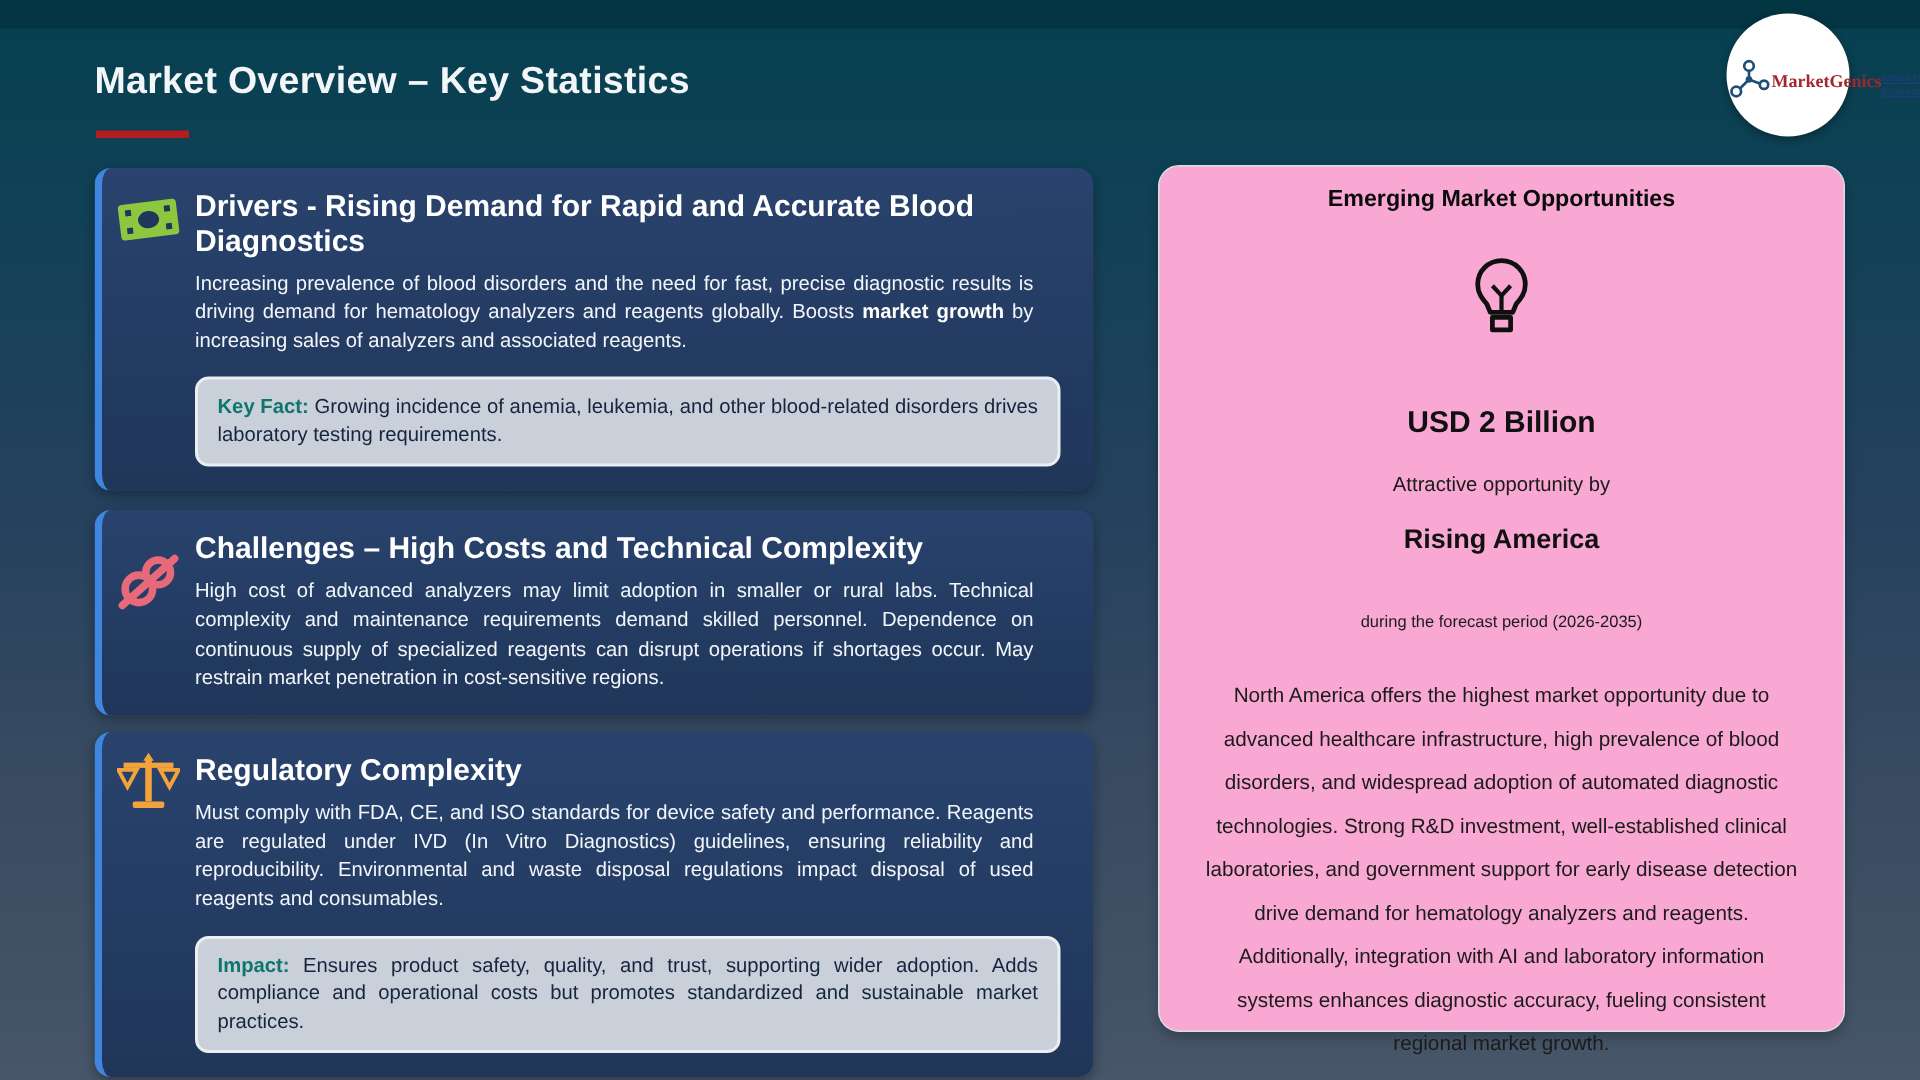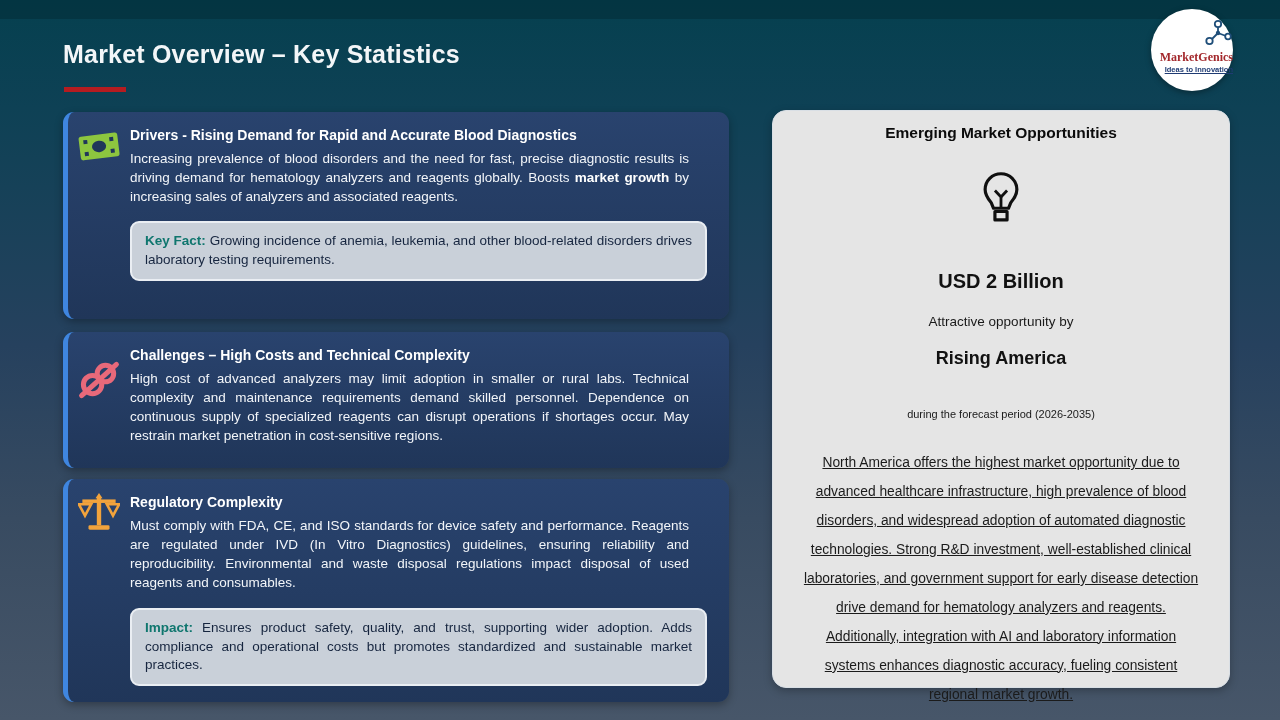--- a/index.html
+++ b/index.html
@@ -8,59 +8,59 @@
     font-family:"Liberation Sans", sans-serif;
     background:linear-gradient(180deg,#05404f 0%, #0e4155 15%, #26415e 48%, #384b61 72%, #475669 100%);
     position:relative; overflow:hidden;
   }
   .top-strip { position:absolute; left:0; top:0; width:1280px; height:19px; background:rgba(0,24,34,.28); }
 
   .slide-title { position:absolute; left:63px; top:40px; font-size:25px; font-weight:bold; color:#f3f6f8; letter-spacing:.2px; }
   .title-underline { position:absolute; left:64px; top:87px; width:62px; height:5px; background:#b51c20; }
 
   .logo { position:absolute; left:1151px; top:9px; width:82px; height:82px; border-radius:50%; background:#ffffff;
-          box-shadow:0 2px 6px rgba(0,0,0,.35); display:flex; flex-direction:column; align-items:flex-end; padding-top:10px; }
+          box-shadow:0 2px 6px rgba(0,0,0,.35); display:flex; flex-direction:row; align-items:center; padding-top:10px; }
   .logo-name { font-family:"Liberation Serif", serif; font-weight:bold; font-size:12px; color:#a3282c; line-height:1.1; }
   .logo-tagline { font-family:Liberation Sans, sans-serif; font-weight:bold; font-size:7.5px; color:#1f3b73; text-decoration:underline; margin-top:1px; }
 
   .cards-col { position:absolute; left:63px; top:112px; width:666px; }
   .card {
     display:flex; background:linear-gradient(180deg,#28426d 0%, #213push 100%);
     background:linear-gradient(180deg,#29436e 0%, #203659 100%);
     border-left:5px solid #3f86e0; border-radius:11px;
     box-shadow:0 3px 8px rgba(0,0,0,.30);
   }
   .card-1 { min-height:207px; margin-bottom:13px; }
   .card-2 { min-height:136px; margin-bottom:11px; }
   .card-3 { min-height:212px; }
   .card-iconbox { width:62px; flex-shrink:0; display:flex; justify-content:center; align-items:flex-start; padding-top:13px; }
   .card-2 .card-iconbox { padding-top:26px; }
   .card-content { flex:1; padding:13px 22px 16px 0; }
-  .card-title { font-size:14px; font-weight:bold; color:#ffffff; margin:2px 0 6px; }
+  .card-title { font-size:20px; font-weight:bold; color:#ffffff; margin:2px 0 6px; }
   .card-body { font-size:13.5px; line-height:1.42; color:#f2f5f9; text-align:justify; padding-right:18px; }
   .card-body b { color:#ffffff; }
   .callout {
     margin-top:15px; background:#c9d0d9; border:2px solid #eaeef3; border-radius:9px;
     padding:9px 13px; font-size:13.5px; line-height:1.4; color:#16253f; text-align:justify;
   }
   .callout b { color:#0f766e; }
 
   .panel {
     position:absolute; left:772px; top:110px; width:458px; height:578px;
-    background:#e5e5e5; border:1px solid #d9dfe5; border-radius:14px;
+    background:#f9a8d4; border:1px solid #d9dfe5; border-radius:14px;
     text-align:center; color:#111; padding:13px 26px 0;
     box-shadow:0 3px 8px rgba(0,0,0,.25);
   }
   .panel-title { font-size:15.5px; font-weight:bold; color:#0b0b0b; }
   .panel-bulb { margin-top:28px; }
   .panel-value { font-size:20px; font-weight:bold; margin-top:40px; }
   .panel-subtitle { font-size:13.5px; margin-top:21px; color:#1a1a1a; }
   .panel-region { font-size:18px; font-weight:bold; margin-top:19px; }
   .panel-period { font-size:11px; margin-top:39px; color:#1a1a1a; }
-  .panel-desc { font-size:13.8px; line-height:2.1; margin:29px 2px 0; color:#1b1b1b;text-decoration:underline; }
+  .panel-desc { font-size:13.8px; line-height:2.1; margin:29px 2px 0; color:#1b1b1b; }
 </style>
 </head>
 <body>
 
 <div class="top-strip"></div>
 
 <h1 class="slide-title">Market Overview – Key Statistics</h1>
 <div class="title-underline"></div>
 
 <div class="logo">

